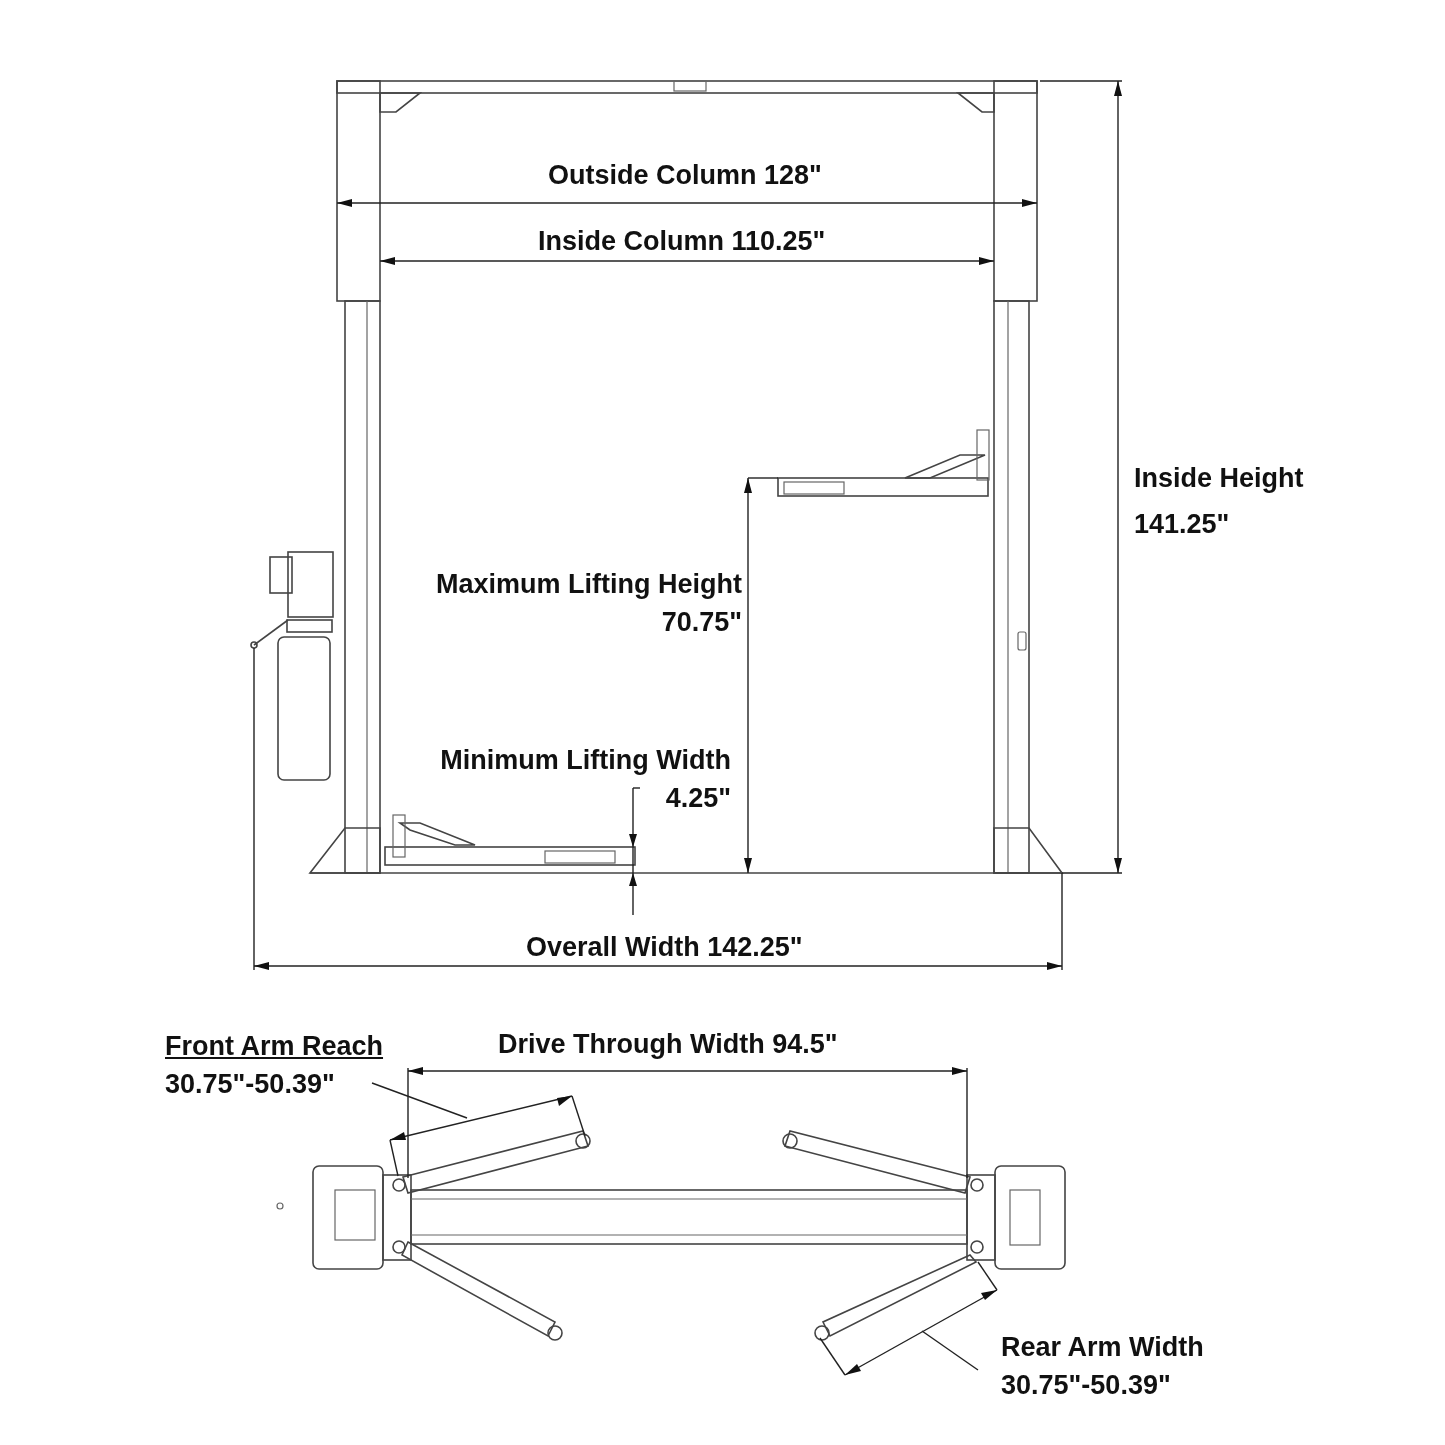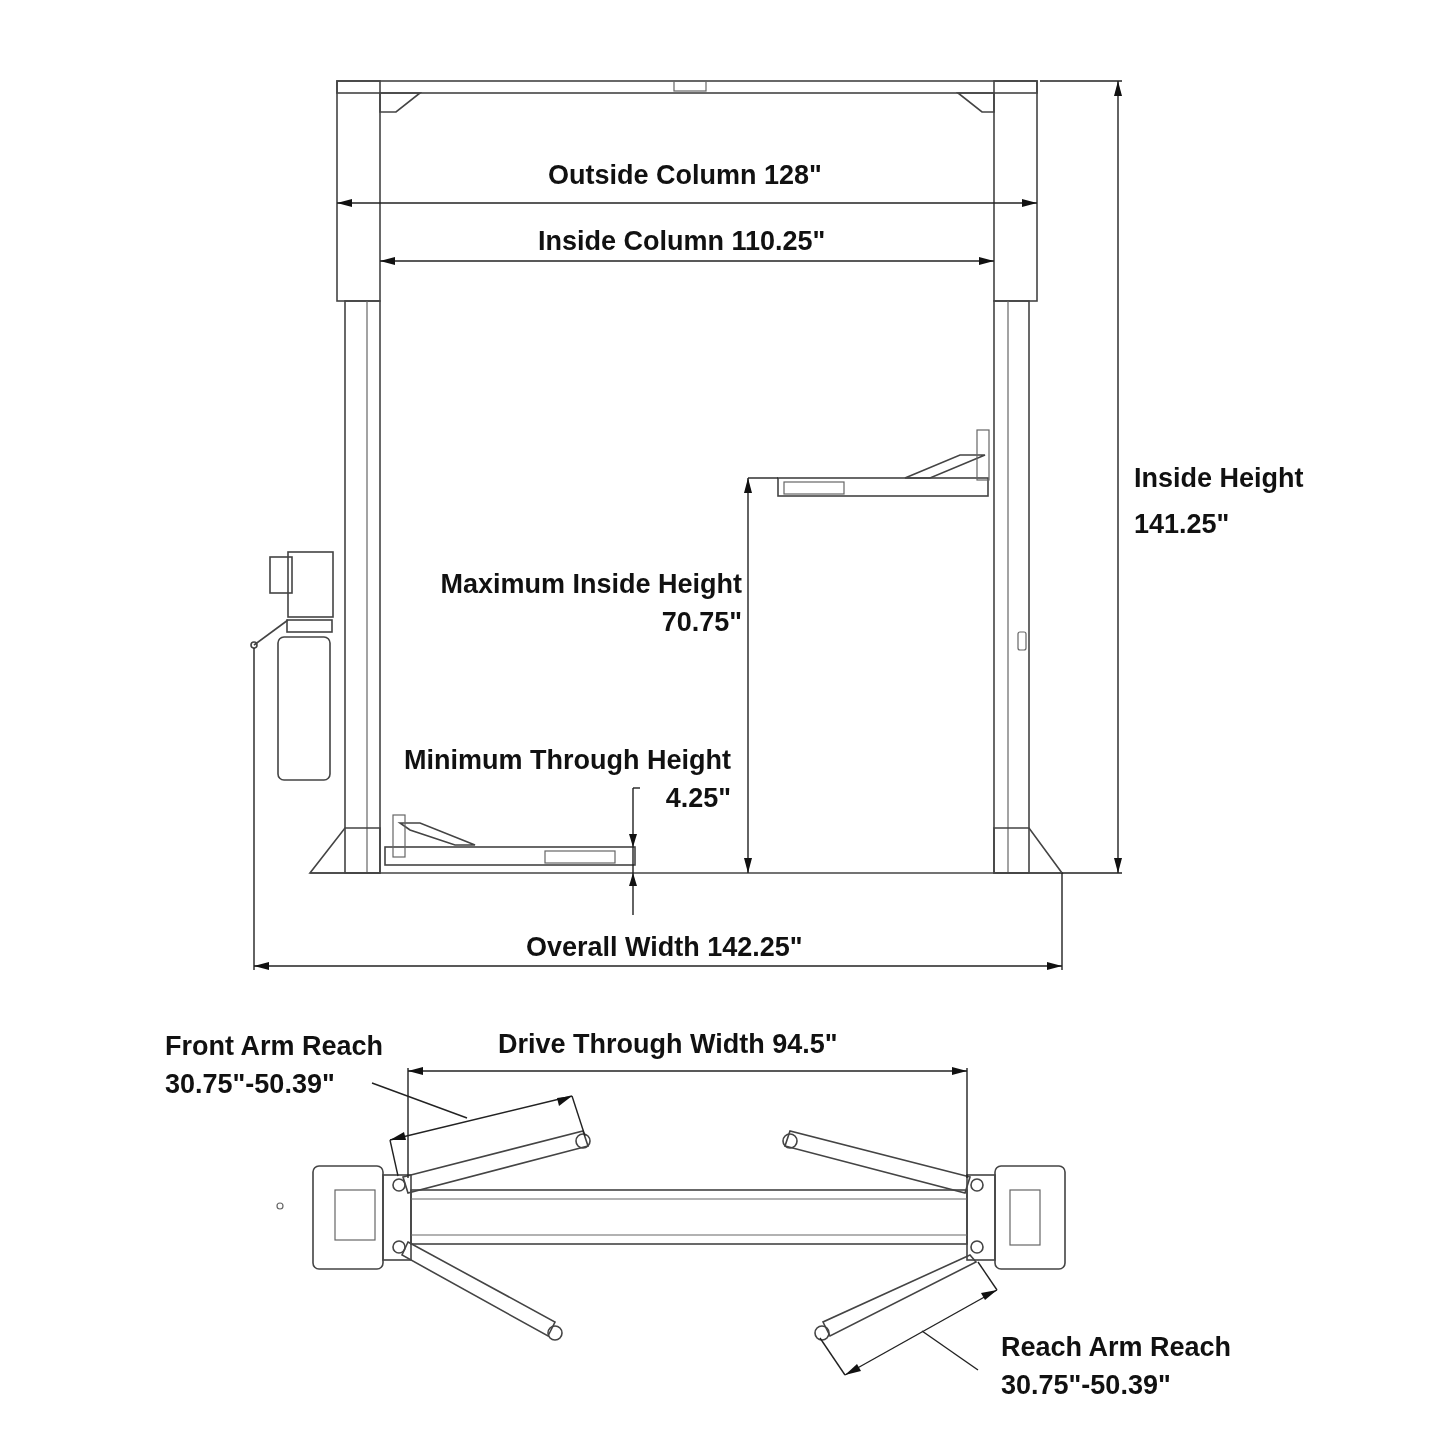--- a/index.html
+++ b/index.html
@@ -140,23 +140,23 @@
     <polygon class="arr" points="845,1375 857,1364 861,1371"></polygon>
     <polygon class="arr" points="997,1290 985,1300 981,1293"></polygon>
     <line class="dim" x1="922" y1="1331" x2="978" y2="1370"></line>
   </g>
 </svg>
 
 <div class="lbl" style="left:548px; top:157px;">Outside Column 128"</div>
 <div class="lbl" style="left:538px; top:223px;">Inside Column 110.25"</div>
 <div class="lbl" style="left:1134px; top:460px;">Inside Height</div>
 <div class="lbl" style="left:1134px; top:506px;">141.25"</div>
-<div class="lbl" style="right:703px; top:566px;">Maximum Inside Height</div>
+<div class="lbl" style="right:703px; top:566px;">Maximum Lifting Height</div>
 <div class="lbl" style="right:703px; top:604px;">70.75"</div>
-<div class="lbl" style="right:714px; top:742px;">Minimum Through Height</div>
+<div class="lbl" style="right:714px; top:742px;">Minimum Lifting Width</div>
 <div class="lbl" style="right:714px; top:780px;">4.25"</div>
 <div class="lbl" style="left:526px; top:929px;">Overall Width 142.25"</div>
 
 <div class="lbl" style="left:498px; top:1026px;">Drive Through Width 94.5"</div>
-<div class="lbl" style="left:165px; top:1028px;">Front Arm Reach</div>
+<div class="lbl" style="left:165px; top:1028px;text-decoration:underline;">Front Arm Reach</div>
 <div class="lbl" style="left:165px; top:1066px;">30.75"-50.39"</div>
-<div class="lbl" style="left:1001px; top:1329px;">Reach Arm Reach</div>
+<div class="lbl" style="left:1001px; top:1329px;">Rear Arm Width</div>
 <div class="lbl" style="left:1001px; top:1367px;">30.75"-50.39"</div>
 
 </body></html>

